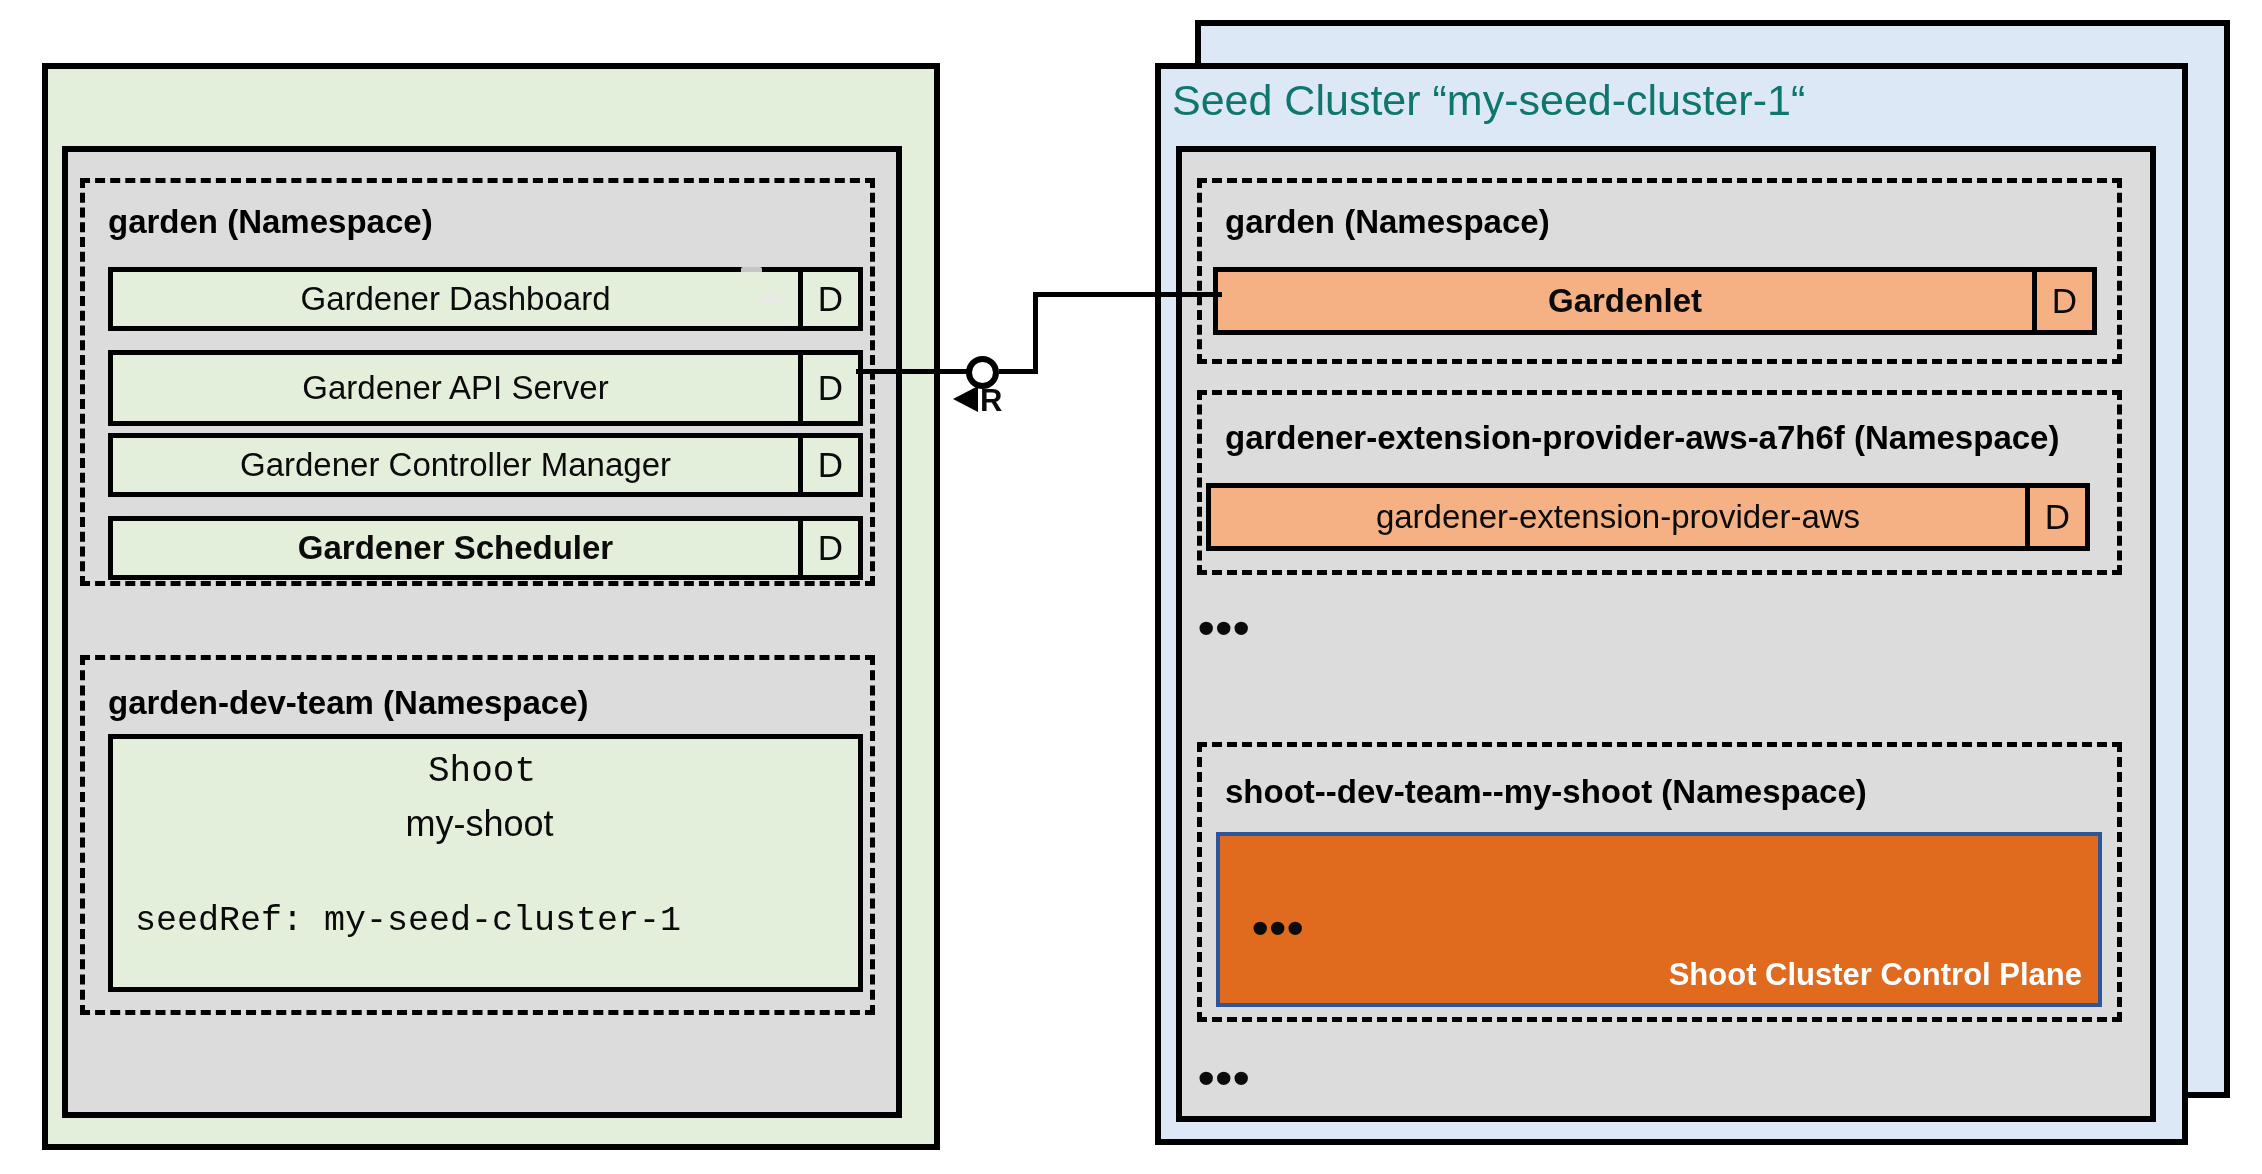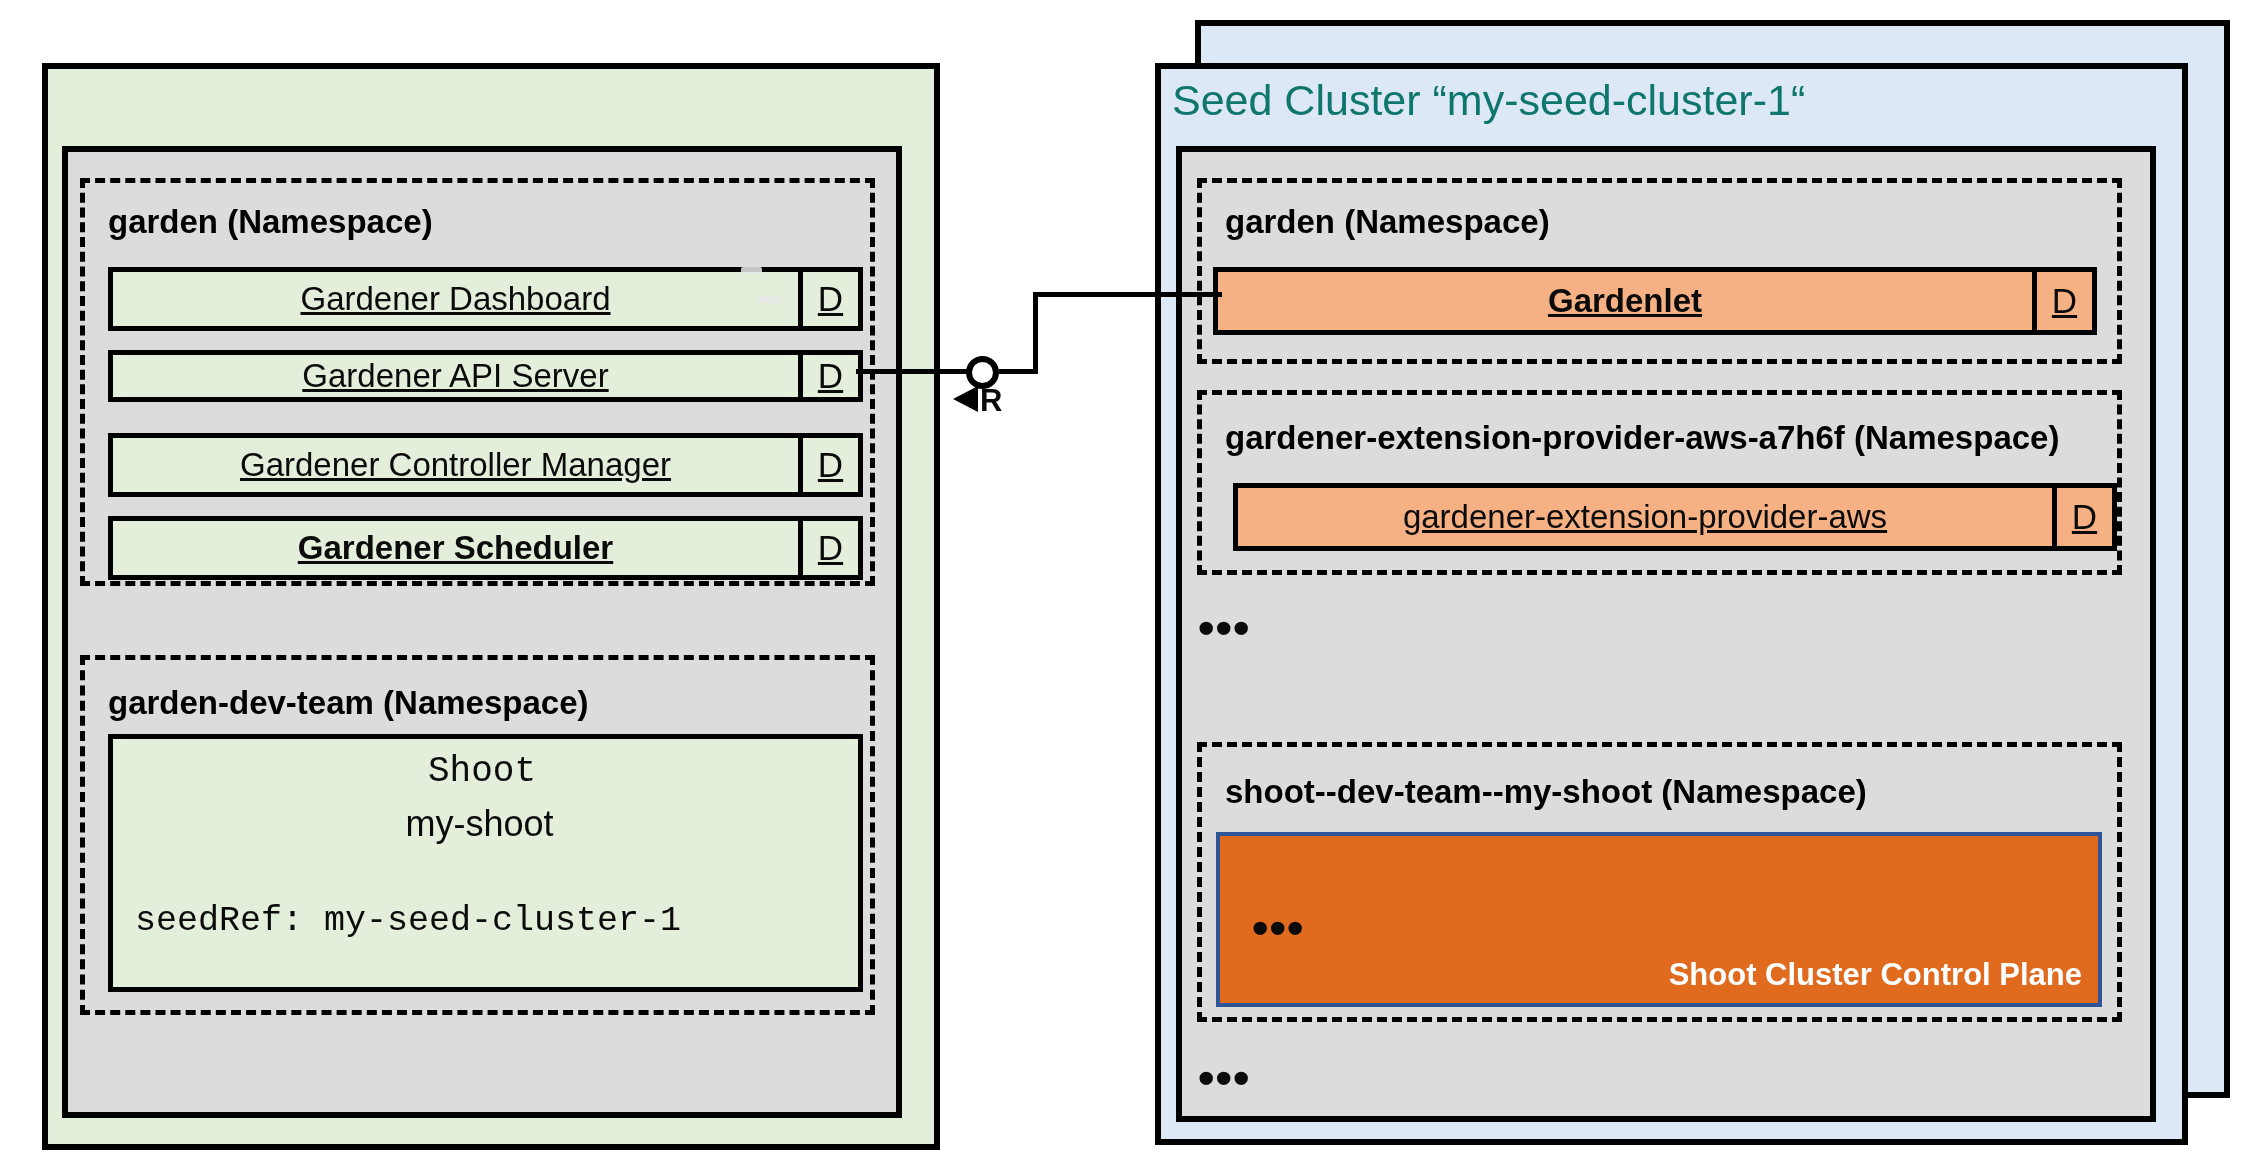--- a/index.html
+++ b/index.html
@@ -41,21 +41,20 @@
     white-space: nowrap;
     color: #000;
   }
 
   
   .comp-row {
     position: absolute;
     display: flex;
     border: 5px solid #000;
     background: #e3eedb;
-    text-decoration: underline;
   }
   .orange-row { background: #f5b183; }
   .comp-main {
     flex: 1 1 auto;
     display: flex;
     align-items: center;
     justify-content: center;
     font-size: 33px;
     white-space: nowrap;
     overflow: hidden;
@@ -172,21 +171,21 @@
   <div class="cluster-box gray-fill z2" style="left:62px; top:146px; width:840px; height:972px;"></div>
 
   <div class="ns-box z3" style="left:80px; top:178px; width:795px; height:408px;">
     <div class="ns-label" style="left:23px; top:20px;">garden (Namespace)</div>
 
     <div class="comp-row" style="left:23px; top:84px; width:755px; height:64px;">
       <div class="comp-main">Gardener Dashboard</div>
       <div class="comp-badge">D</div>
     </div>
 
-    <div class="comp-row" style="left:23px; top:167px; width:755px; height:52px;">
+    <div class="comp-row" style="left:23px; top:167px; width:755px; height:76px;">
       <div class="comp-main">Gardener API Server</div>
       <div class="comp-badge">D</div>
     </div>
 
     <div class="comp-row" style="left:23px; top:250px; width:755px; height:64px;">
       <div class="comp-main">Gardener Controller Manager</div>
       <div class="comp-badge">D</div>
     </div>
 
     <div class="comp-row" style="left:23px; top:333px; width:755px; height:64px;">
@@ -233,21 +232,21 @@
 
     <div class="comp-row orange-row" style="left:11px; top:84px; width:884px; height:68px;">
       <div class="comp-main bold">Gardenlet</div>
       <div class="comp-badge">D</div>
     </div>
   </div>
 
   <div class="ns-box z4" style="left:1197px; top:390px; width:925px; height:185px;">
     <div class="ns-label" style="left:23px; top:24px;">gardener-extension-provider-aws-a7h6f (Namespace)</div>
 
-    <div class="comp-row orange-row" style="left:31px; top:88px; width:884px; height:68px;">
+    <div class="comp-row orange-row" style="left:4px; top:88px; width:884px; height:68px;">
       <div class="comp-main">gardener-extension-provider-aws</div>
       <div class="comp-badge">D</div>
     </div>
   </div>
 
   <div class="dots z4" style="left:1198px; top:618px;">•••</div>
 
   <div class="ns-box z4" style="left:1197px; top:742px; width:925px; height:280px;">
     <div class="ns-label" style="left:23px; top:26px;">shoot--dev-team--my-shoot (Namespace)</div>
 

